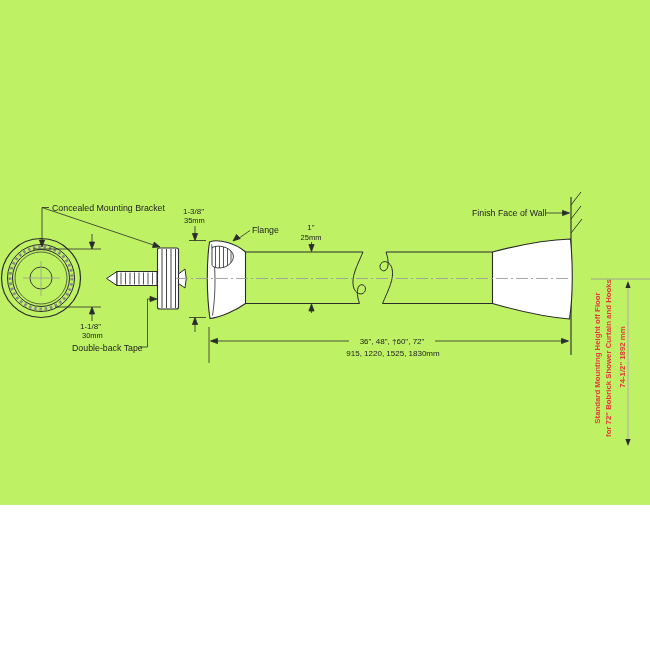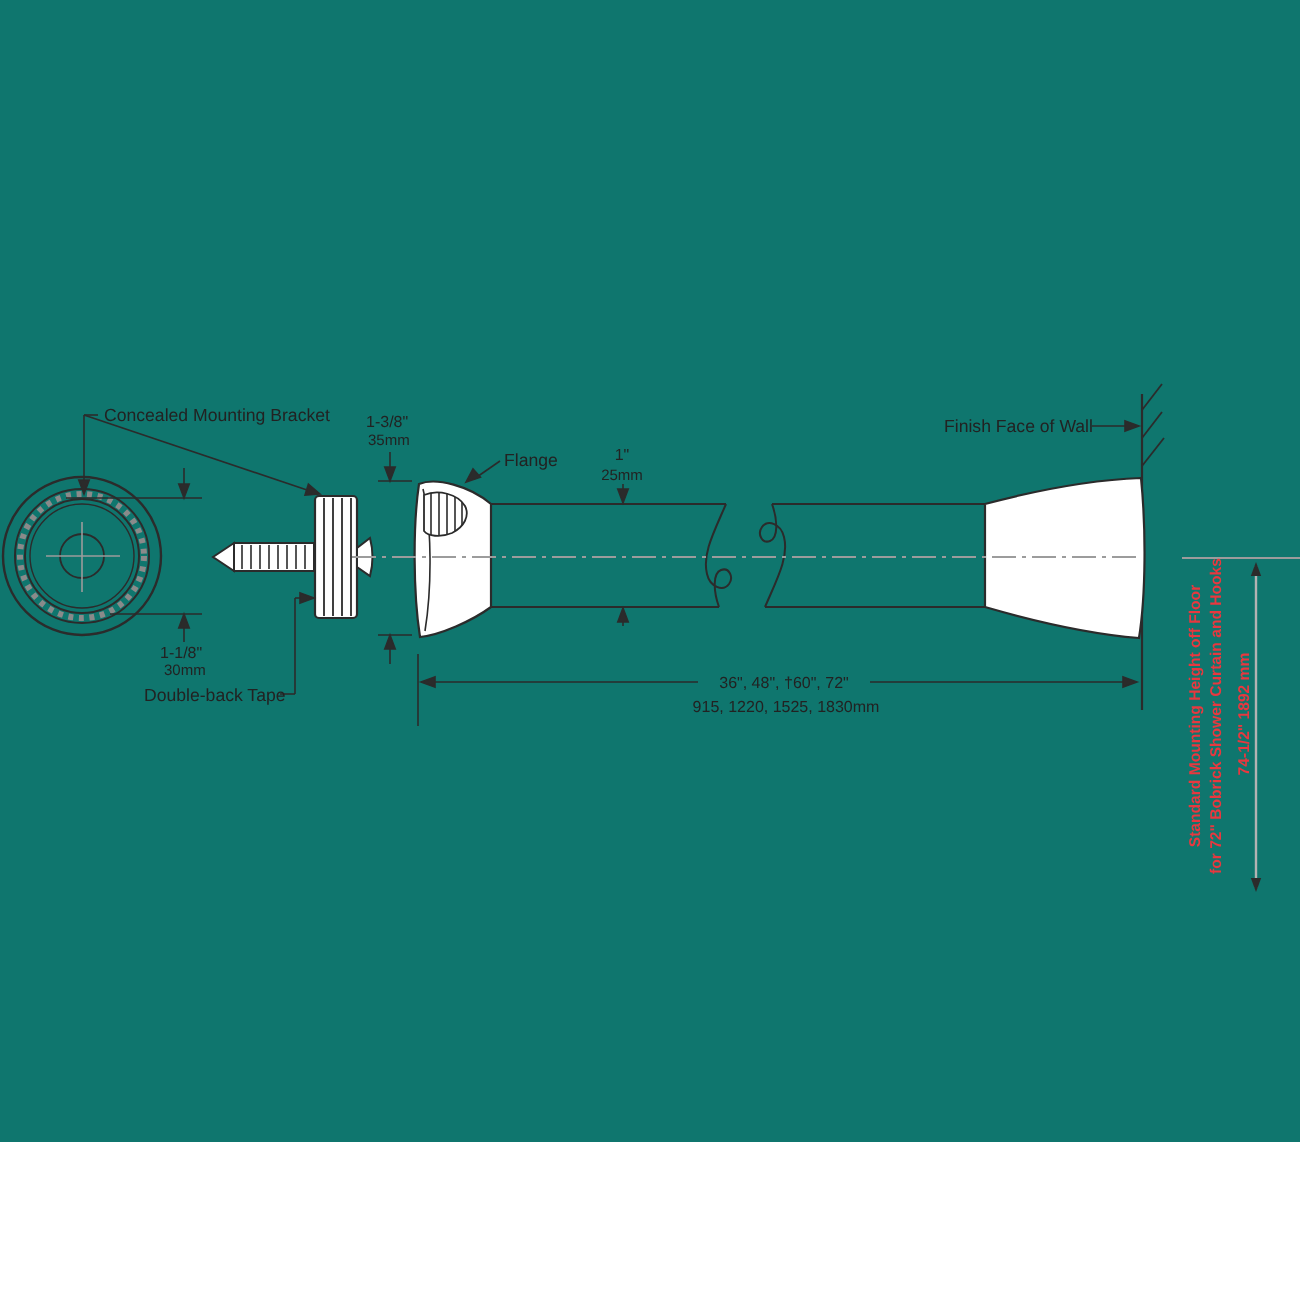--- a/index.html
+++ b/index.html
@@ -1,16 +1,16 @@
 <!DOCTYPE html>
 <html><head>
 <meta charset="utf-8">
 <style>
   html,body{margin:0;padding:0;background:#fff;}
-  .canvas{position:relative;width:650px;height:571px;background:#0f766e;overflow:hidden;
+  .canvas{position:relative;width:650px;height:505px;background:#bef264;overflow:hidden;
           font-family:"Liberation Sans",sans-serif;}
   svg{position:absolute;left:0;top:0;}
   svg text{fill:#222;}
   .lbl{font-size:8.8px;}
   .dim{font-size:8px;}
   .dimsm{font-size:7.5px;}
   .red{fill:#e8383f;font-weight:bold;font-size:7.8px;}
   .ctr{text-anchor:middle;}
 </style>
 </head>

